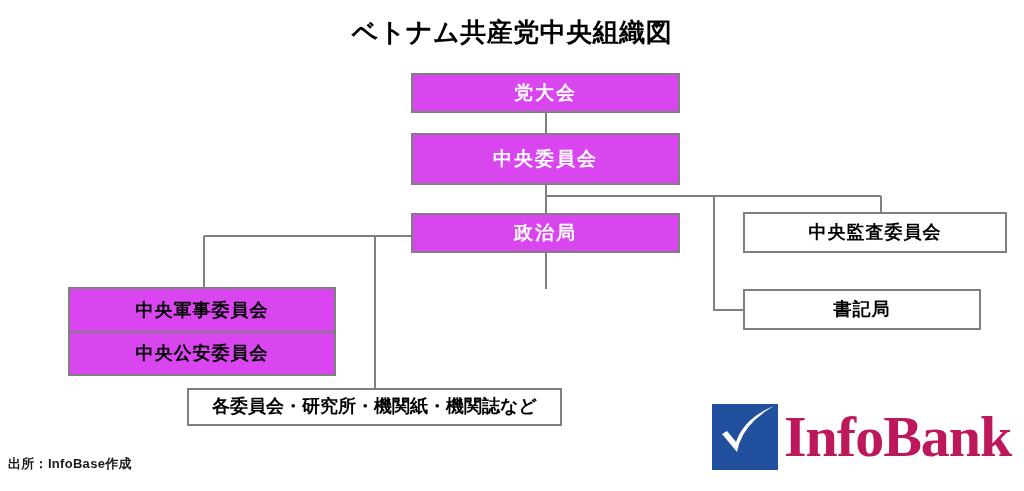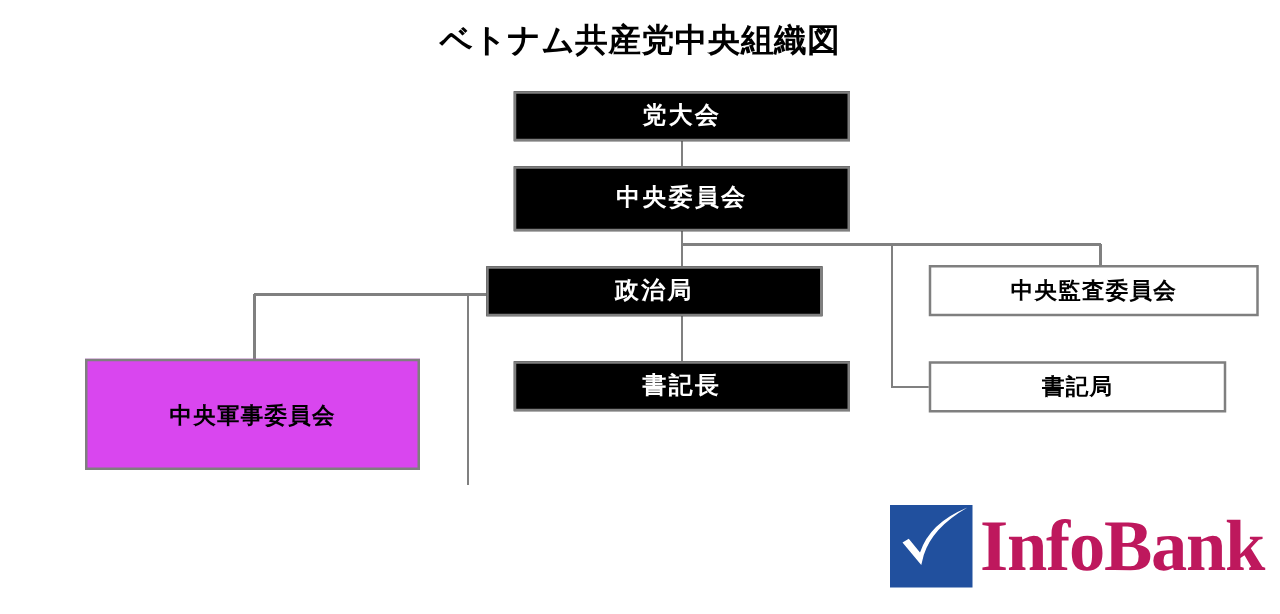--- a/index.html
+++ b/index.html
@@ -47,21 +47,21 @@
   .node {
     position: absolute;
     box-sizing: border-box;
     display: flex;
     align-items: center;
     justify-content: center;
     text-align: center;
     line-height: 1.2;
   }
   .node-blue {
-    background: #000000;
+    background: #d946ef;
     border: 2px solid #7F7F7F;
     color: #ffffff;
     font-size: 19px;
     font-weight: bold;
     letter-spacing: 2px;
   }
   .node-white {
     background: #ffffff;
     border: 2px solid #7F7F7F;
     color: #000000;
@@ -157,33 +157,35 @@
       <path d="M411,235.5 L203.5,235.5"></path>
       <path d="M203.5,235.5 L203.5,287"></path>
       <path d="M374.5,235.5 L374.5,388"></path>
     </g>
   </svg>
 
   <div class="node node-blue" style="left:411px; top:73px; width:269px; height:40px;">党大会</div>
 
   <div class="node node-blue" style="left:411px; top:133px; width:269px; height:52px;">中央委員会</div>
 
-  <div class="node node-blue" style="left:389px; top:213px; width:269px; height:40px;">政治局</div>
+  <div class="node node-blue" style="left:411px; top:213px; width:269px; height:40px;">政治局</div>
 
-  <div class="node node-blue" style="left:411px; top:289px; width:269px; height:40px;">書記長</div>
 
   <div class="node node-white" style="left:743px; top:212px; width:264px; height:41px;">中央監査委員会</div>
 
   <div class="node node-white" style="left:743px; top:289px; width:238px; height:41px;">書記局</div>
 
   <div class="stack-block" style="left:68px; top:287px; width:268px; height:89px;">
     <div class="stack-cell">中央軍事委員会</div>
+    <div class="stack-cell">中央公安委員会</div>
   </div>
 
+  <div class="node node-white" style="left:187px; top:388px; width:375px; height:38px; letter-spacing:0px;">各委員会・研究所・機関紙・機関誌など</div>
 
+  <div class="source-note">出所：InfoBase作成</div>
 
   <div class="logo">
     <div class="logo-mark">
       <svg width="66" height="66" viewBox="0 0 66 66">
         <path d="M10 30 L25 48 L27 40 Q34 18 62 2 Q32 14 24 38 L15 27 Z" fill="#ffffff"></path>
       </svg>
     </div>
     <div class="logo-text">InfoBank</div>
   </div>
 

